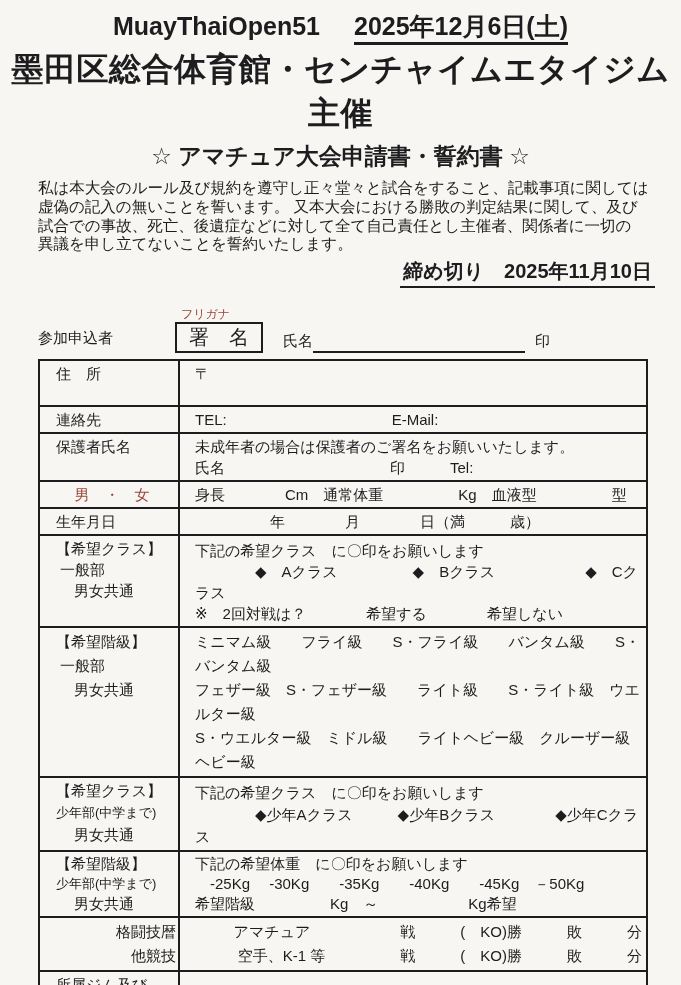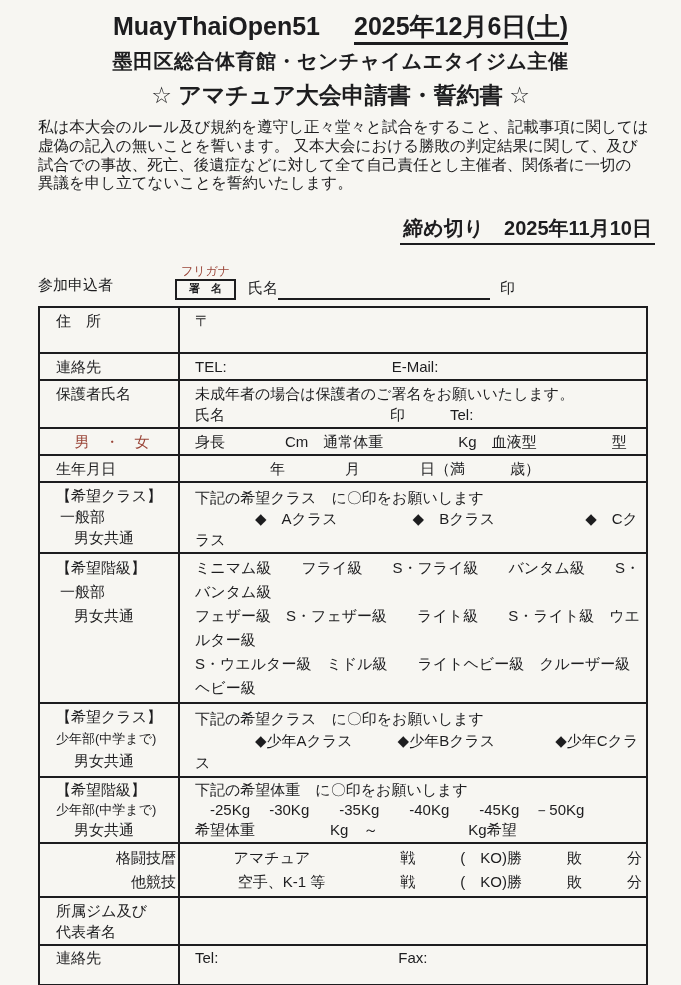--- a/index.html
+++ b/index.html
@@ -15,34 +15,34 @@
     color:var(--ink);
     font-family:"Liberation Sans","DejaVu Sans",sans-serif;
     overflow:hidden;
   }
   [data-bind]{white-space:pre-wrap;}
   .page{width:681px;height:985px;position:relative;padding-top:12px;}
 
   
   .h1{text-align:center;font-size:25px;font-weight:bold;line-height:1.15;}
   .title-date{margin-left:34px;border-bottom:3px solid var(--ink);padding-bottom:1px;display:inline-block;}
-  .h2{text-align:center;font-size:20px;font-weight:bold;margin-top:3px;letter-spacing:0.5px;}
+  .h2{text-align:center;font-size:32px;font-weight:bold;margin-top:3px;letter-spacing:0.5px;}
   .h3{text-align:center;font-size:23px;font-weight:bold;margin-top:5px;}
   .pledge{margin:7px 18px 0 38px;font-size:15.5px;line-height:1.22;font-weight:500;}
-  .deadline-row{text-align:right;padding-right:26px;margin-top:22px;}
+  .deadline-row{text-align:right;padding-right:26px;margin-top:4px;}
   .deadline{font-size:20px;font-weight:bold;border-bottom:2.5px solid var(--ink);padding:0 3px 1px 3px;display:inline-block;}
 
   
   .applicant-row{display:flex;margin-left:38px;margin-top:0;align-items:flex-end;}
   .applicant-label{font-size:15px;padding-bottom:5px;}
   .sig-group{margin-left:62px;display:flex;flex-direction:column;}
   .furigana{color:var(--red);font-size:12px;margin-left:6px;line-height:1.1;margin-top:20px;}
   .sig-line{display:flex;align-items:flex-end;}
-  .sign-box{border:2px solid var(--ink);padding:1px 12px 2px 12px;font-weight:bold;font-size:11px;line-height:1.2;}
-  .name-label{margin-left:12px;font-size:15px;padding-bottom:2px;}
+  .sign-box{border:2px solid var(--ink);padding:1px 12px 2px 12px;font-weight:normal;font-size:20px;line-height:1.2;}
+  .name-label{margin-left:20px;font-size:15px;padding-bottom:2px;}
   .name-underline{display:inline-block;width:212px;border-bottom:2px solid var(--ink);height:18px;}
   .seal{margin-left:10px;font-size:15px;padding-bottom:2px;}
 
   
   .form-table{
     margin:6px 0 0 38px;width:610px;
     border:2px solid var(--ink);
     font-size:15px;
   }
   .t-row{display:flex;border-top:2px solid var(--ink);}
@@ -152,20 +152,21 @@
 
     <div class="t-row h64 lh21">
       <div class="t-label">
         <div data-bind="table.rows.6.label.0">【希望クラス】</div>
         <div class="lbl-l1" data-bind="table.rows.6.label.1">一般部</div>
         <div class="lbl-l2" data-bind="table.rows.6.label.2">男女共通</div>
       </div>
       <div class="t-content">
         <div class="gap-top" data-bind="table.rows.6.content.0">下記の希望クラス　に〇印をお願いします</div>
         <div data-bind="table.rows.6.content.1">　　　　◆　Aクラス　　　　　◆　Bクラス　　　　　　◆　Cクラス</div>
+        <div data-bind="table.rows.6.content.2">※　2回対戦は？　　　　希望する　　　　希望しない</div>
       </div>
     </div>
 
     <div class="t-row h76 lh24">
       <div class="t-label">
         <div data-bind="table.rows.7.label.0">【希望階級】</div>
         <div class="lbl-l1" data-bind="table.rows.7.label.1">一般部</div>
         <div class="lbl-l2" data-bind="table.rows.7.label.2">男女共通</div>
       </div>
       <div class="t-content">
@@ -189,21 +190,21 @@
 
     <div class="t-row h62 lh20">
       <div class="t-label">
         <div data-bind="table.rows.9.label.0">【希望階級】</div>
         <div class="lbl-small" data-bind="table.rows.9.label.1">少年部(中学まで)</div>
         <div class="lbl-l2" data-bind="table.rows.9.label.2">男女共通</div>
       </div>
       <div class="t-content">
         <div data-bind="table.rows.9.content.0">下記の希望体重　に〇印をお願いします</div>
         <div data-bind="table.rows.9.content.1">　-25Kg　 -30Kg　　-35Kg　　-40Kg　　-45Kg　－50Kg</div>
-        <div data-bind="table.rows.9.content.2">希望体重　　　　　Kg　～　　　　　　Kg希望</div>
+        <div data-bind="table.rows.9.content.2">希望階級　　　　　Kg　～　　　　　　Kg希望</div>
       </div>
     </div>
 
     <div class="t-row h46 lh24 fight">
       <div class="t-label">
         <div data-bind="table.rows.10.label.0">格闘技暦</div>
         <div class="lbl-indent" data-bind="table.rows.10.label.1">他競技</div>
       </div>
       <div class="t-content">
         <div data-bind="table.rows.10.content.0">　アマチュア　　　　　　戦　　　(　KO)勝　　　敗　　　分</div>

